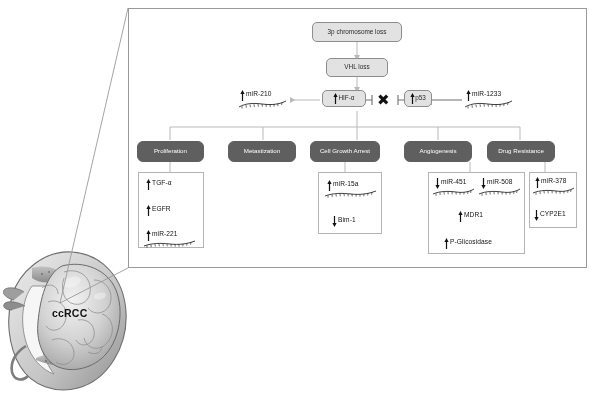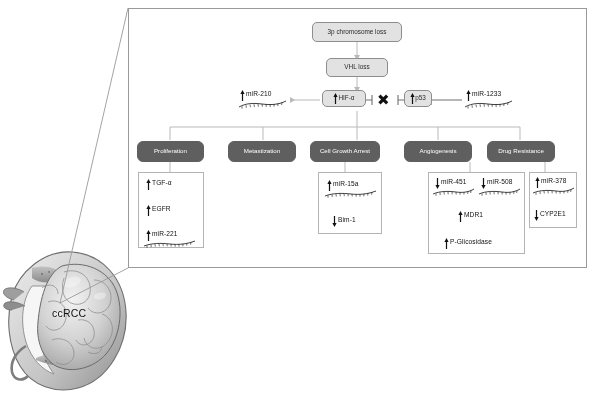--- a/index.html
+++ b/index.html
@@ -19,21 +19,21 @@
     border:1px solid #9a9a9a;
     background:#fff;
     box-sizing:border-box;
   }
   .callout-svg{position:absolute;left:0;top:0;width:600px;height:398px;pointer-events:none;}
 
   
   .kidney-wrap{position:absolute;left:2px;top:248px;width:132px;height:148px;}
   .cc-label{
     position:absolute;left:52px;top:307px;
-    font-size:10.5px;font-weight:normal;color:#111;
+    font-size:10.5px;font-weight:bold;color:#111;
     letter-spacing:.2px;
   }
 
   
   .node{
     position:absolute;box-sizing:border-box;
     border-radius:5px;
     display:flex;align-items:center;justify-content:center;
     text-align:center;
     line-height:1.05;

